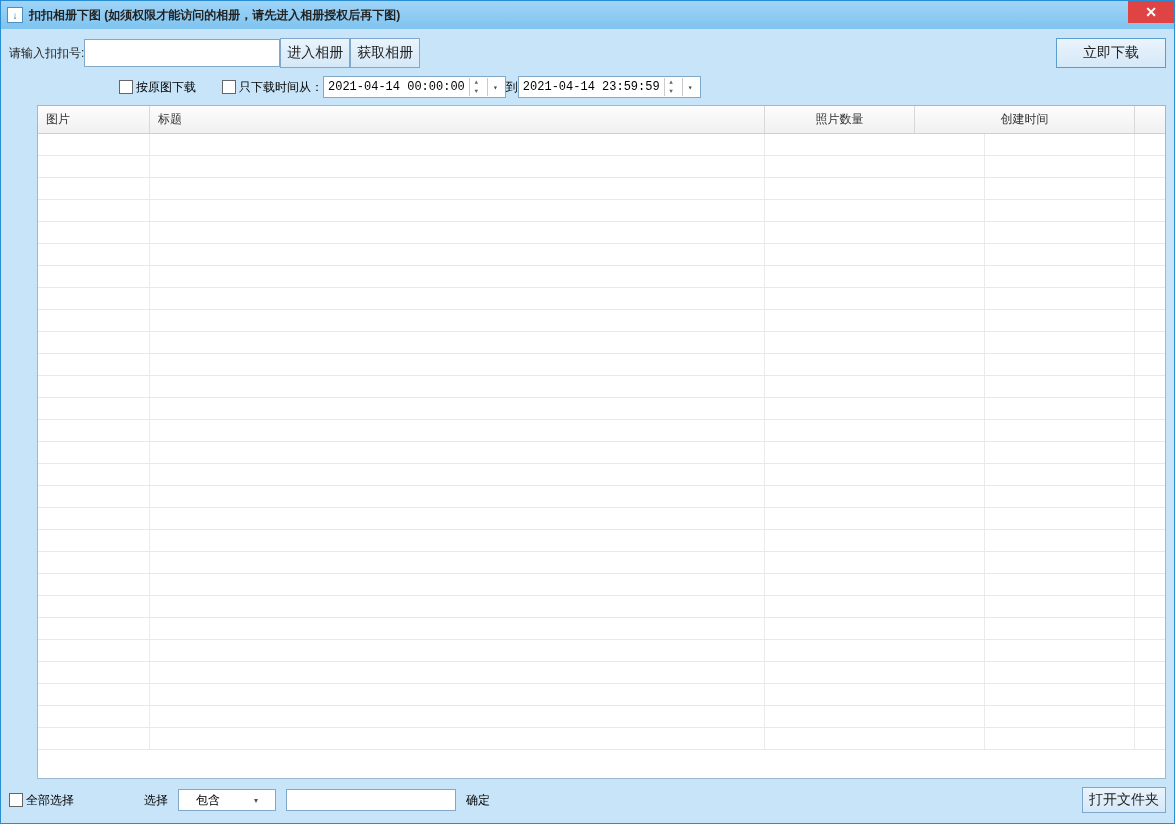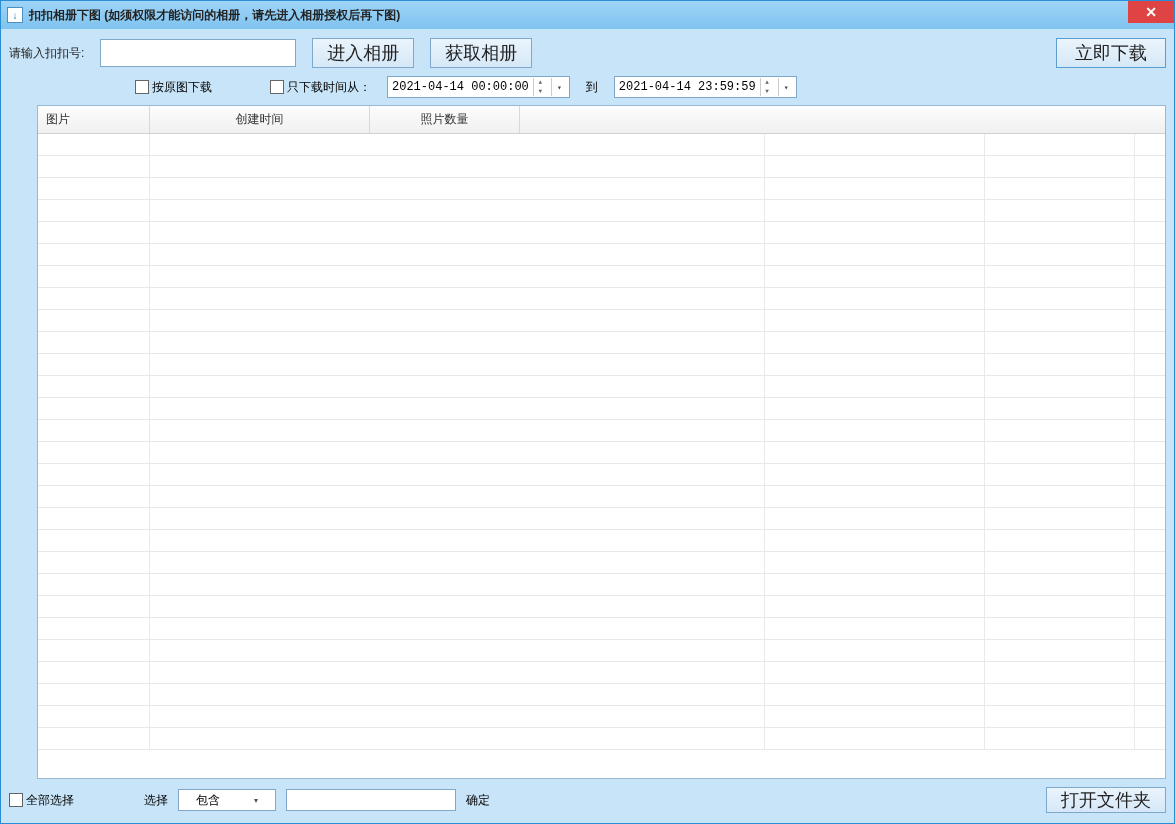--- a/index.html
+++ b/index.html
@@ -51,43 +51,43 @@
   background: #c8e4f8;
   padding: 8px;
   display: flex;
   flex-direction: column;
   gap: 6px;
 }
 
 .row {
   display: flex;
   align-items: center;
-  gap: 16px;
+  gap: 0;
 }
 .row1 { height: 32px; }
 .row2 { height: 24px; padding-left: 100px; }
 
 .label { color: #222; }
 
 .text-input {
   border: 1px solid #7fa8c9;
   background: #fff;
   height: 28px;
   padding: 0 6px;
   font-size: 13px;
 }
 .qq-input { width: 196px; }
 
 .btn {
   border: 1px solid #7ea8cc;
   background: linear-gradient(#eaf4fc, #d5e8f7);
   height: 30px;
-  padding: 0 14px;
+  padding: 0 6px;
   cursor: pointer;
-  font-size: 18px;
+  font-size: 14px;
   color: #222;
   display: inline-flex;
   align-items: center;
   justify-content: center;
 }
 .btn-primary {
   border: 1px solid #5c9dd0;
 }
 
 .spacer { flex: 1; }
@@ -224,22 +224,23 @@
             <span>▲</span>
             <span>▼</span>
           </span>
         <span class="dt-drop">▾</span>
       </div>
     </div>
 
     <div class="table-container">
       <div class="thead">
         <div class="th th-image">图片</div>
+        <div class="th th-title">标题</div>
+        <div class="th th-count">照片数量</div>
         <div class="th th-created">创建时间</div>
-        <div class="th th-count">照片数量</div>
         <div class="th th-end"></div>
       </div>
       <div class="tbody" id="tbody">
           <div class="tr">
             <div class="td td-image"></div>
             <div class="td td-title"></div>
             <div class="td td-created"></div>
             <div class="td td-count"></div>
             <div class="td td-end"></div>
           </div>

